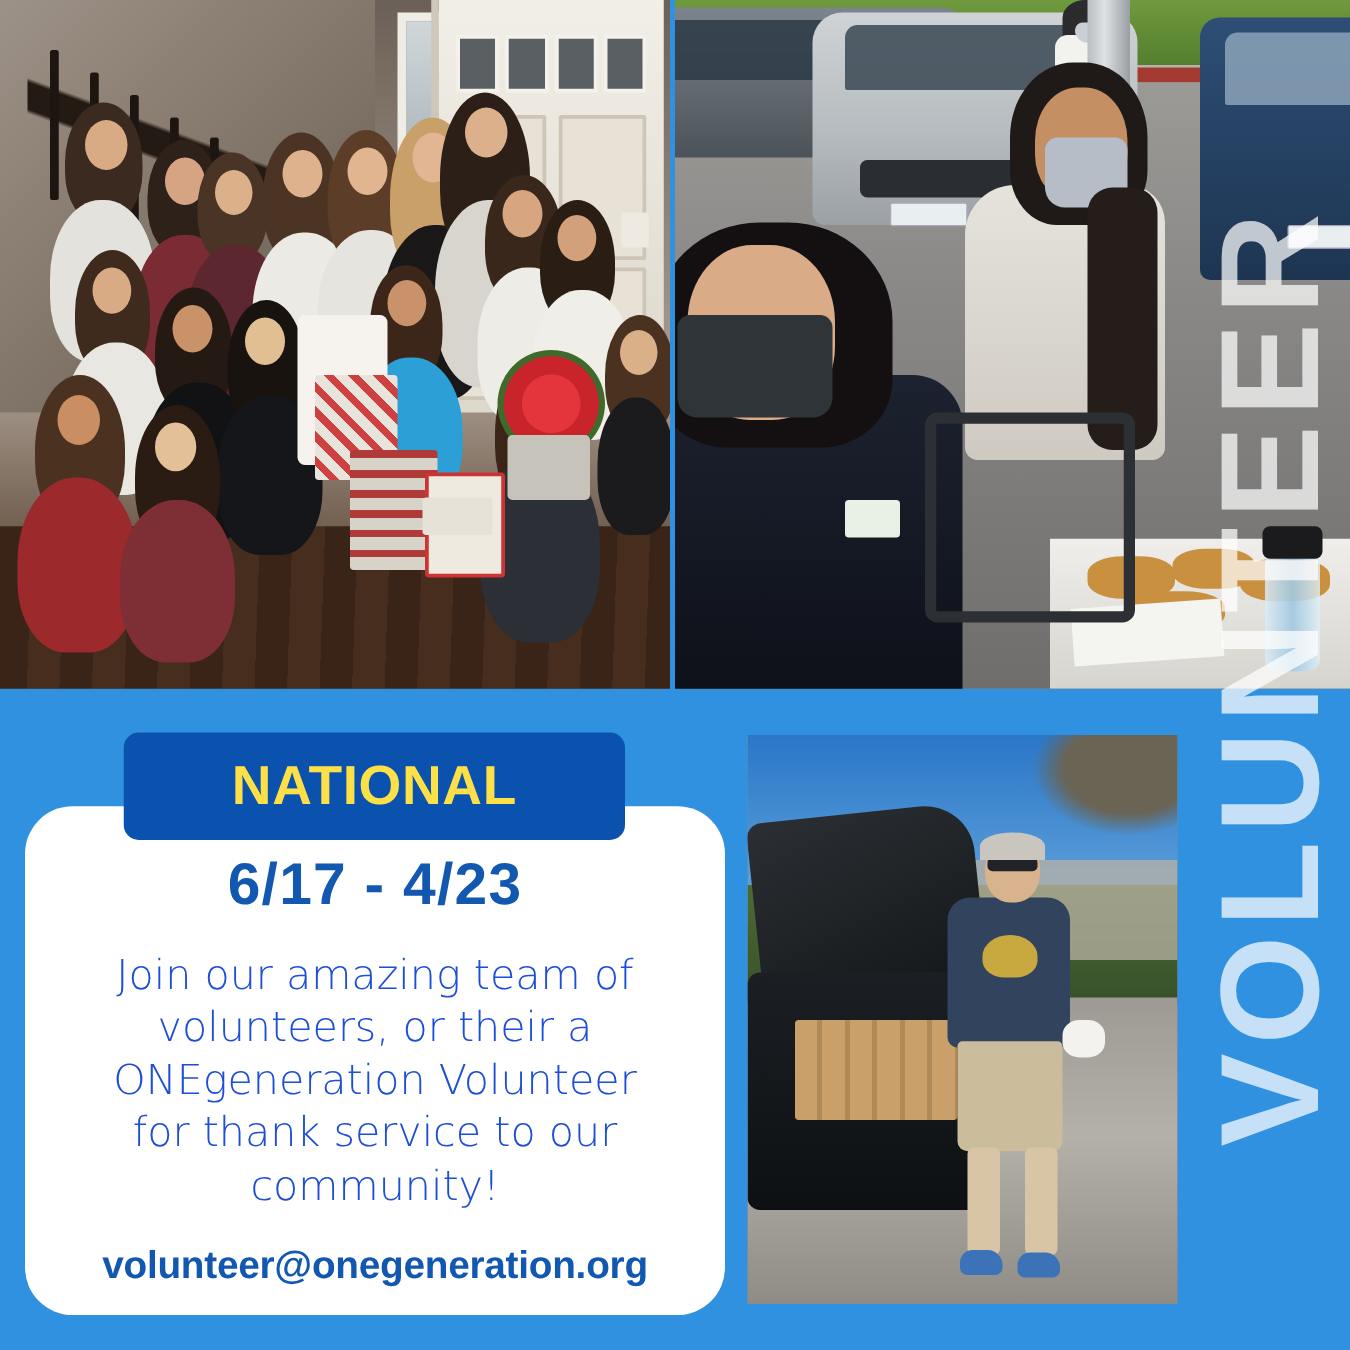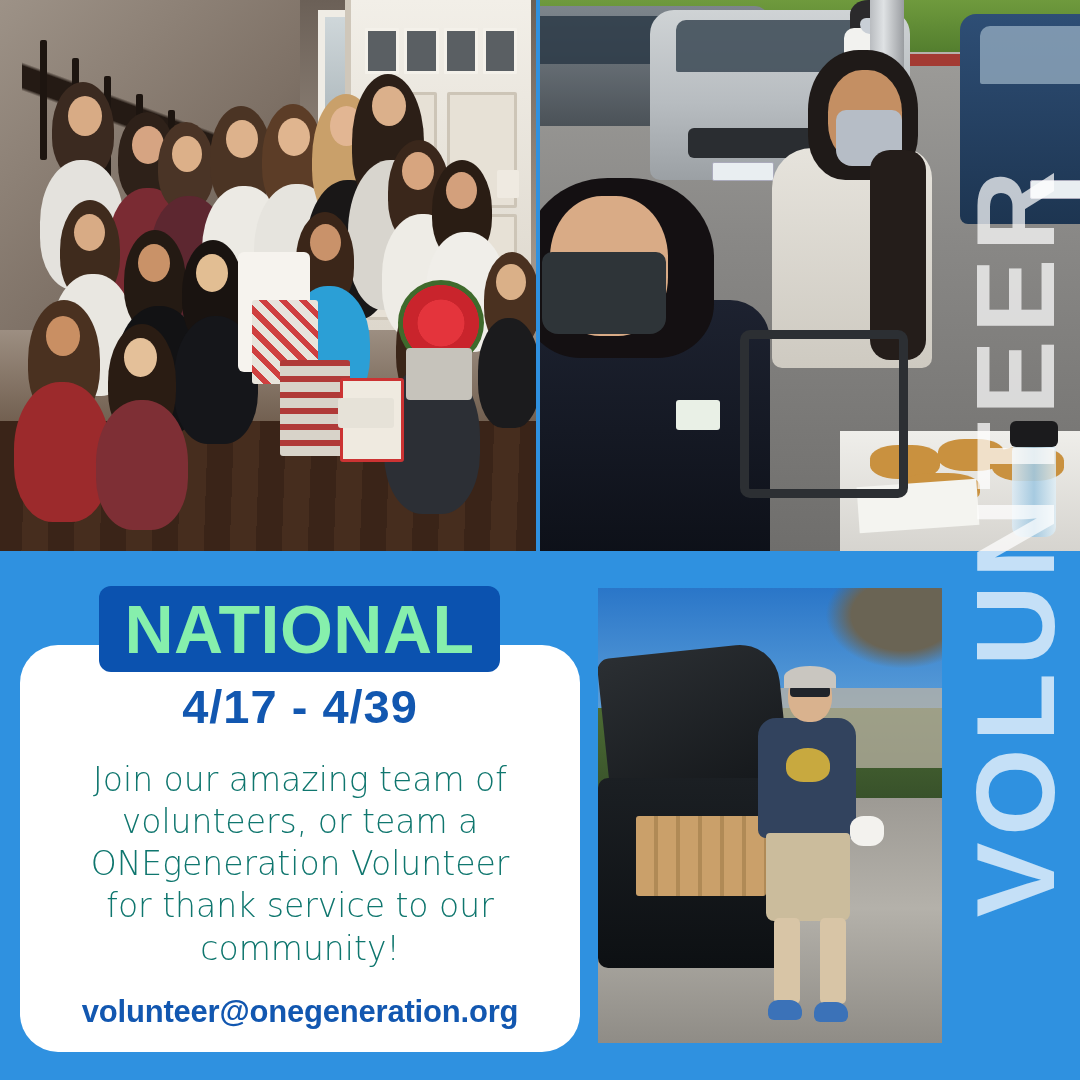--- a/index.html
+++ b/index.html
@@ -117,32 +117,32 @@
     box-sizing:border-box;
     padding:34px 16px 10px 16px;
     text-align:center;
   }
   .badge-national{
     position:absolute;left:99px;top:586px;width:401px;height:86px;
     background:#0b52af;border-radius:12px;
     display:flex;align-items:center;justify-content:center;
   }
   .badge-national span{
-    color:#86efac;font-size:68px;font-weight:bold;letter-spacing:.5px;line-height:1;
+    color:#fde047;font-size:44px;font-weight:bold;letter-spacing:.5px;line-height:1;
   }
   .h-week{
     color:#1257b0;font-size:50px;font-weight:bold;letter-spacing:.5px;
     line-height:1.04;margin:0;
   }
   .h-date{
     color:#1257b0;font-size:47px;font-weight:bold;letter-spacing:1px;
     line-height:1.1;margin:2px 0 0 0;
   }
   .body-copy{
-    color:#0f766e;font-size:33px;line-height:1.28;margin:26px 0 0 0;
+    color:#1d4ed8;font-size:33px;line-height:1.28;margin:26px 0 0 0;
     font-family:"DejaVu Sans", sans-serif;font-weight:300;
   }
   .body-copy .line{display:block;}
   .email{
     color:#1257b0;font-size:31px;font-weight:bold;margin-top:24px;letter-spacing:-.2px;
   }
 </style>
 </head>
 <body>
 
@@ -331,24 +331,24 @@
       <div style="position:absolute;left:186px;top:78px;width:52px;height:22px;background:#c9c6c0;border-radius:50% 50% 0 0;"></div>
       <div style="position:absolute;left:252px;top:228px;width:34px;height:30px;background:#f3f2ee;border-radius:40%;"></div>
     </div>
   </div>
 
   <div class="vword">
     <span>VOLUNTEER</span>
   </div>
 
   <div class="card">
-    <p class="h-date">4/17 - 4/39</p>
+    <p class="h-date">6/17 - 4/23</p>
     <p class="body-copy">
       <span class="line">Join our amazing team of</span>
-      <span class="line">volunteers, or team a</span>
+      <span class="line">volunteers, or their a</span>
       <span class="line">ONEgeneration Volunteer</span>
       <span class="line">for thank service to our community!</span>
     </p>
     <div class="email">volunteer@onegeneration.org</div>
   </div>
 
   <div class="badge-national">
     <span>NATIONAL</span>
   </div>
 

